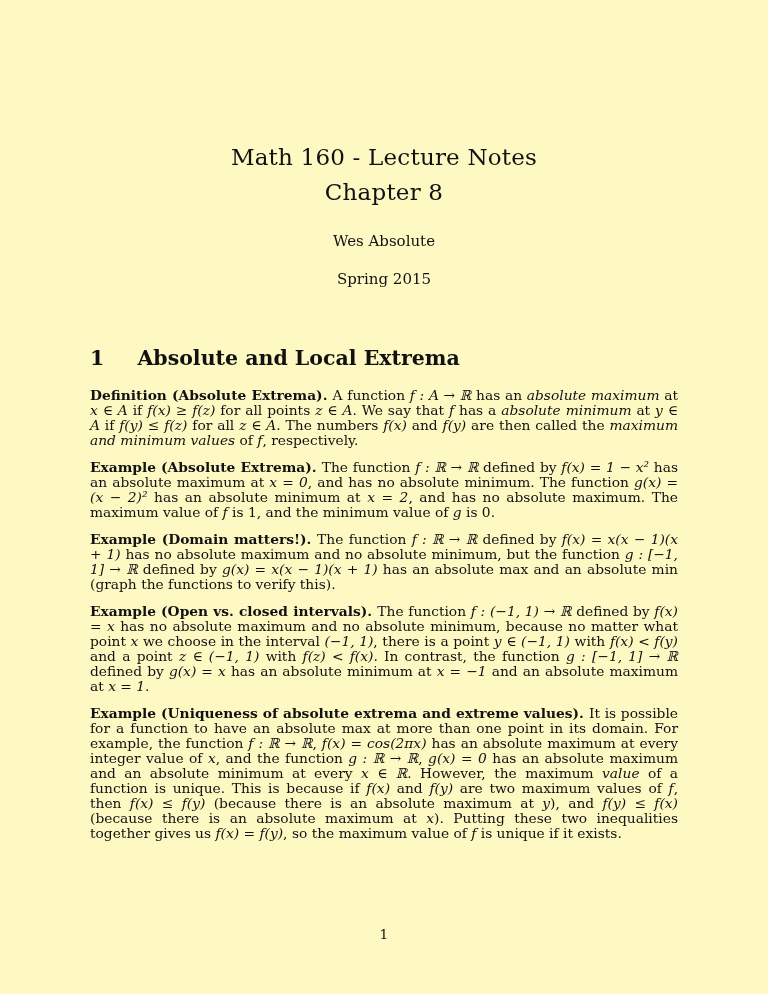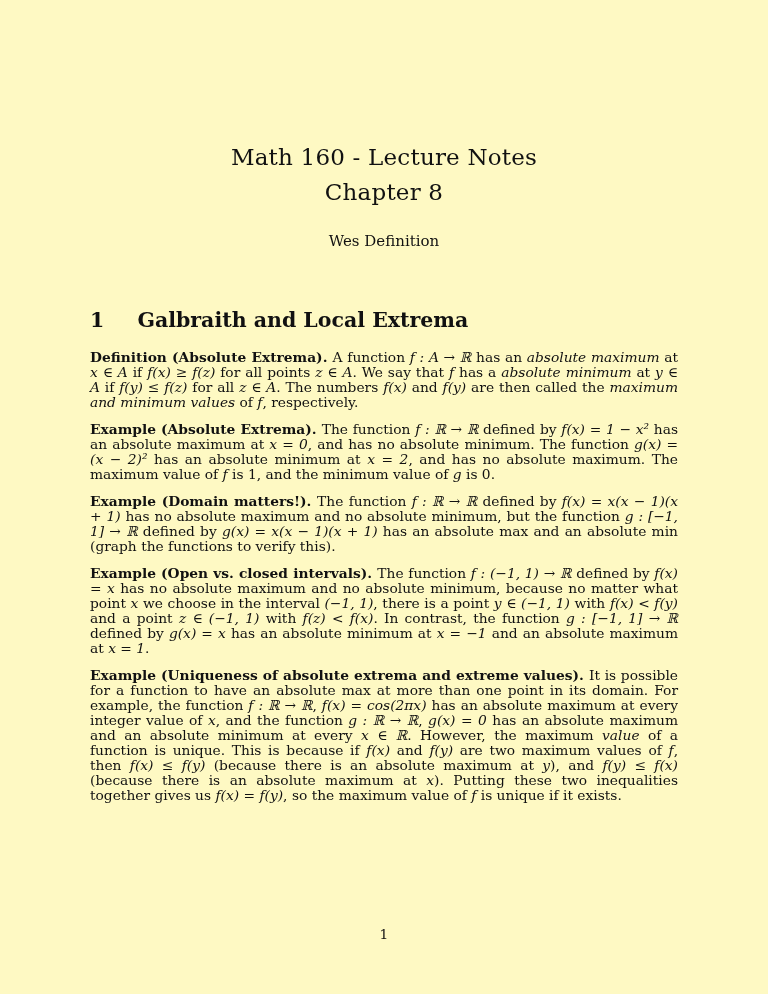--- a/index.html
+++ b/index.html
@@ -80,25 +80,26 @@
 <body>
 
 <div class="page">
   <div class="content">
 
     <div class="title-block">
       <div class="title-line">Math 160 - Lecture Notes</div>
       <div class="title-line">Chapter 8</div>
     </div>
 
-    <div class="author">Wes Definition</div>
+    <div class="author">Wes Absolute</div>
+    <div class="date">Spring 2015</div>
 
     <div class="section-heading">
       <span class="section-number">1</span>
-      <span class="section-title">Galbraith and Local Extrema</span>
+      <span class="section-title">Absolute and Local Extrema</span>
     </div>
 
     <div class="paragraphs">
         <p class="para"><b>Definition (Absolute Extrema). </b><span>A function </span><i>f : A → ℝ</i><span> has an </span><i>absolute maximum</i><span> at </span><i>x ∈ A</i><span> if </span><i>f(x) ≥ f(z)</i><span> for all points </span><i>z ∈ A</i><span>. We say that </span><i>f</i><span> has a </span><i>absolute minimum</i><span> at </span><i>y ∈ A</i><span> if </span><i>f(y) ≤ f(z)</i><span> for all </span><i>z ∈ A</i><span>. The numbers </span><i>f(x)</i><span> and </span><i>f(y)</i><span> are then called the </span><i>maximum and minimum values</i><span> of </span><i>f</i><span>, respectively.</span></p>
         <p class="para"><b>Example (Absolute Extrema). </b><span>The function </span><i>f : ℝ → ℝ</i><span> defined by </span><i>f(x) = 1 − x²</i><span> has an absolute maximum at </span><i>x = 0</i><span>, and has no absolute minimum. The function </span><i>g(x) = (x − 2)²</i><span> has an absolute minimum at </span><i>x = 2</i><span>, and has no absolute maximum. The maximum value of </span><i>f</i><span> is 1, and the minimum value of </span><i>g</i><span> is 0.</span></p>
         <p class="para"><b>Example (Domain matters!). </b><span>The function </span><i>f : ℝ → ℝ</i><span> defined by </span><i>f(x) = x(x − 1)(x + 1)</i><span> has no absolute maximum and no absolute minimum, but the function </span><i>g : [−1, 1] → ℝ</i><span> defined by </span><i>g(x) = x(x − 1)(x + 1)</i><span> has an absolute max and an absolute min (graph the functions to verify this).</span></p>
         <p class="para"><b>Example (Open vs. closed intervals). </b><span>The function </span><i>f : (−1, 1) → ℝ</i><span> defined by </span><i>f(x) = x</i><span> has no absolute maximum and no absolute minimum, because no matter what point </span><i>x</i><span> we choose in the interval </span><i>(−1, 1)</i><span>, there is a point </span><i>y ∈ (−1, 1)</i><span> with </span><i>f(x) &lt; f(y)</i><span> and a point </span><i>z ∈ (−1, 1)</i><span> with </span><i>f(z) &lt; f(x)</i><span>. In contrast, the function </span><i>g : [−1, 1] → ℝ</i><span> defined by </span><i>g(x) = x</i><span> has an absolute minimum at </span><i>x = −1</i><span> and an absolute maximum at </span><i>x = 1</i><span>.</span></p>
         <p class="para"><b>Example (Uniqueness of absolute extrema and extreme values). </b><span>It is possible for a function to have an absolute max at more than one point in its domain. For example, the function </span><i>f : ℝ → ℝ</i><span>, </span><i>f(x) = cos(2πx)</i><span> has an absolute maximum at every integer value of </span><i>x</i><span>, and the function </span><i>g : ℝ → ℝ</i><span>, </span><i>g(x) = 0</i><span> has an absolute maximum and an absolute minimum at every </span><i>x ∈ ℝ</i><span>. However, the maximum </span><i>value</i><span> of a function is unique. This is because if </span><i>f(x)</i><span> and </span><i>f(y)</i><span> are two maximum values of </span><i>f</i><span>, then </span><i>f(x) ≤ f(y)</i><span> (because there is an absolute maximum at </span><i>y</i><span>), and </span><i>f(y) ≤ f(x)</i><span> (because there is an absolute maximum at </span><i>x</i><span>). Putting these two inequalities together gives us </span><i>f(x) = f(y)</i><span>, so the maximum value of </span><i>f</i><span> is unique if it exists.</span></p>
       </div>
 

